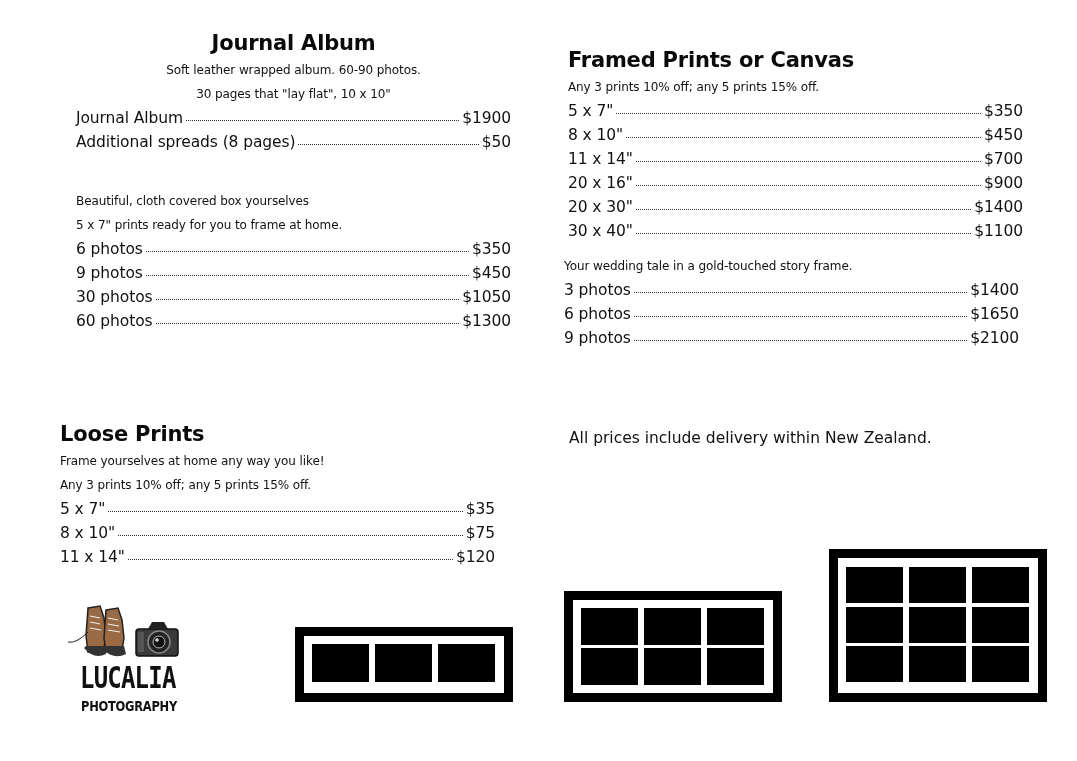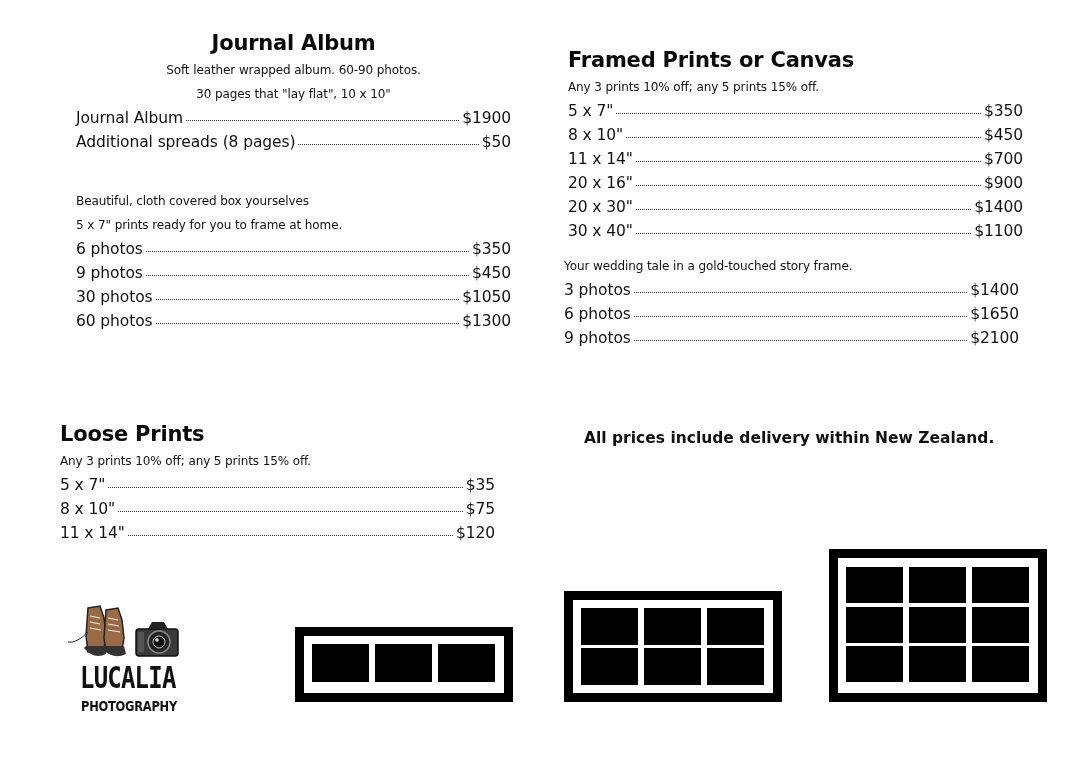--- a/index.html
+++ b/index.html
@@ -58,20 +58,21 @@
     </div>
   <div class="row">
       <span class="label">60 photos</span>
       <span class="dots"></span>
       <span class="price">$1300</span>
     </div>
 </div>
 
 <div class="section" style="left:60px; top:421px; width:435px;">
   <div class="title">Loose Prints</div>
+  <div class="line">Frame yourselves at home any way you like!</div>
   <div class="line">Any 3 prints 10% off; any 5 prints 15% off.</div>
   <div class="row">
       <span class="label">5 x 7"</span>
       <span class="dots"></span>
       <span class="price">$35</span>
     </div>
   <div class="row">
       <span class="label">8 x 10"</span>
       <span class="dots"></span>
       <span class="price">$75</span>
@@ -130,21 +131,21 @@
       <span class="dots"></span>
       <span class="price">$1650</span>
     </div>
   <div class="row">
       <span class="label">9 photos</span>
       <span class="dots"></span>
       <span class="price">$2100</span>
     </div>
 </div>
 
-<div class="section note" style="left:584px; top:426px;font-weight:bold;">All prices include delivery within New Zealand.</div>
+<div class="section note" style="left:569px; top:426px;">All prices include delivery within New Zealand.</div>
 
 <div class="logo">
   <svg width="70" height="58" viewBox="0 0 70 58" style="position:absolute; left:0; top:2px;">
     <path d="M22 6 L34 4 L38 16 L40 34 L38 46 L22 50 L20 34 Z" fill="#9a6a44" stroke="#222" stroke-width="1.5"></path>
     <path d="M40 8 L52 6 L56 18 L58 36 L56 48 L40 50 L38 36 Z" fill="#9a6a44" stroke="#222" stroke-width="1.5"></path>
     <path d="M18 46 Q28 58 40 52 L40 44 L20 44 Z" fill="#333"></path>
     <path d="M38 48 Q48 58 60 52 L58 44 L38 44 Z" fill="#333"></path>
     <path d="M24 14 L34 16 M24 20 L34 22 M24 26 L35 28 M42 16 L52 18 M42 22 L53 24 M42 28 L54 30" stroke="#eee" stroke-width="1.2"></path>
     <path d="M22 30 Q10 42 2 40" stroke="#222" stroke-width="1" fill="none"></path>
   </svg>

